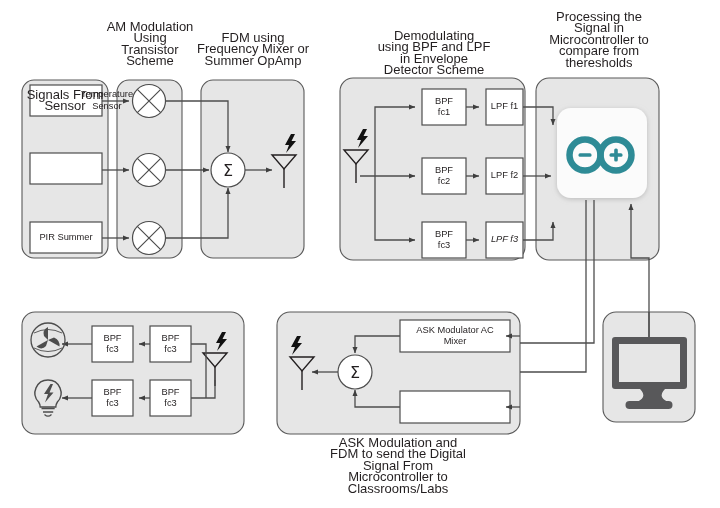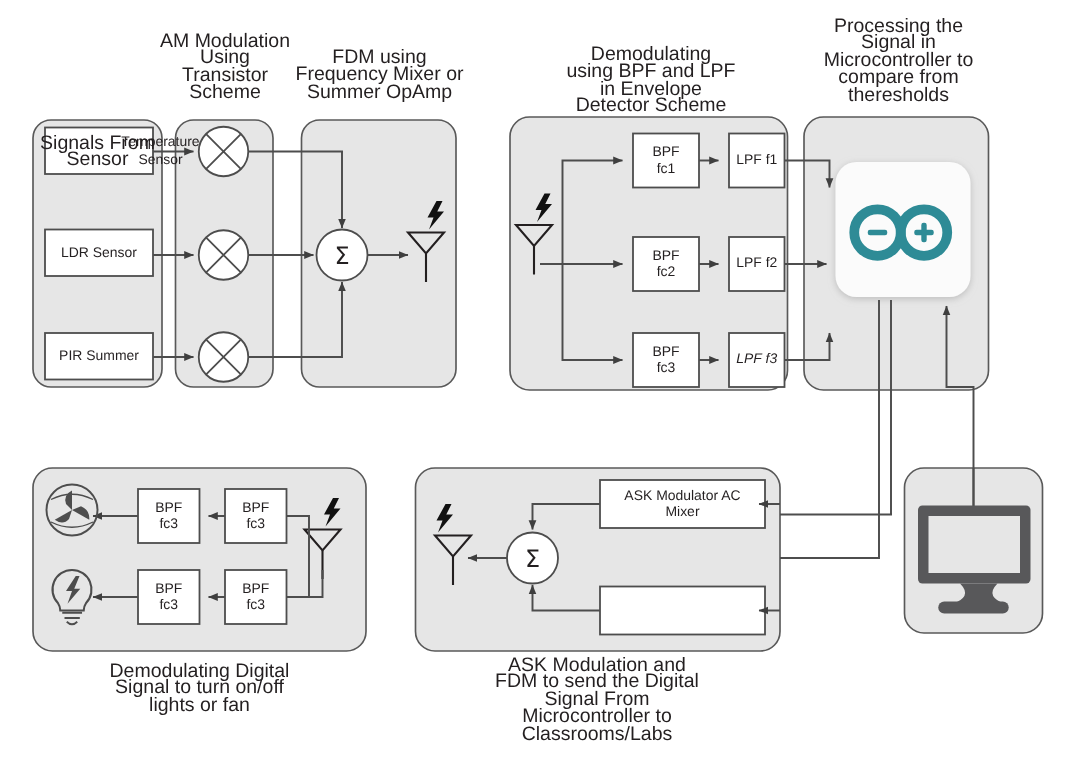--- a/index.html
+++ b/index.html
@@ -219,32 +219,28 @@
 in Envelope
 Detector Scheme</div>
   <div class="cap" style="left:195px;top:32px;width:116px;">FDM using
 Frequency Mixer or
 Summer OpAmp</div>
   <div class="cap" style="left:540px;top:11px;width:118px;">Processing the
 Signal in
 Microcontroller to
 compare from
 theresholds</div>
-  <div class="cap" style="left:58px;top:441px;width:150px;">Demodulating Digital
-Signal to turn on/off
-lights or fan</div>
   <div class="cap" style="left:318px;top:437px;width:160px;">ASK Modulation and
 FDM to send the Digital
 Signal From
 Microcontroller to
 Classrooms/Labs</div>
 
   <div class="boxlbl" style="left:30px;top:85px;width:64px;height:31px;margin-left:45px;">Temperature
 Sensor</div>
-  <div class="boxlbl" style="left:30px;top:153px;width:72px;height:31px;">LDR Sensor</div>
   <div class="boxlbl" style="left:30px;top:222px;width:72px;height:31px;">PIR Summer</div>
 
   <div class="sigma" style="left:211px;top:153px;width:34px;height:34px;">Σ</div>
   <div class="sigma" style="left:338px;top:355px;width:34px;height:34px;">Σ</div>
 
   <div class="boxlbl" style="left:422px;top:89px;width:44px;height:36px;">BPF
 fc1</div>
   <div class="boxlbl" style="left:422px;top:158px;width:44px;height:36px;">BPF
 fc2</div>
   <div class="boxlbl" style="left:422px;top:222px;width:44px;height:36px;">BPF

